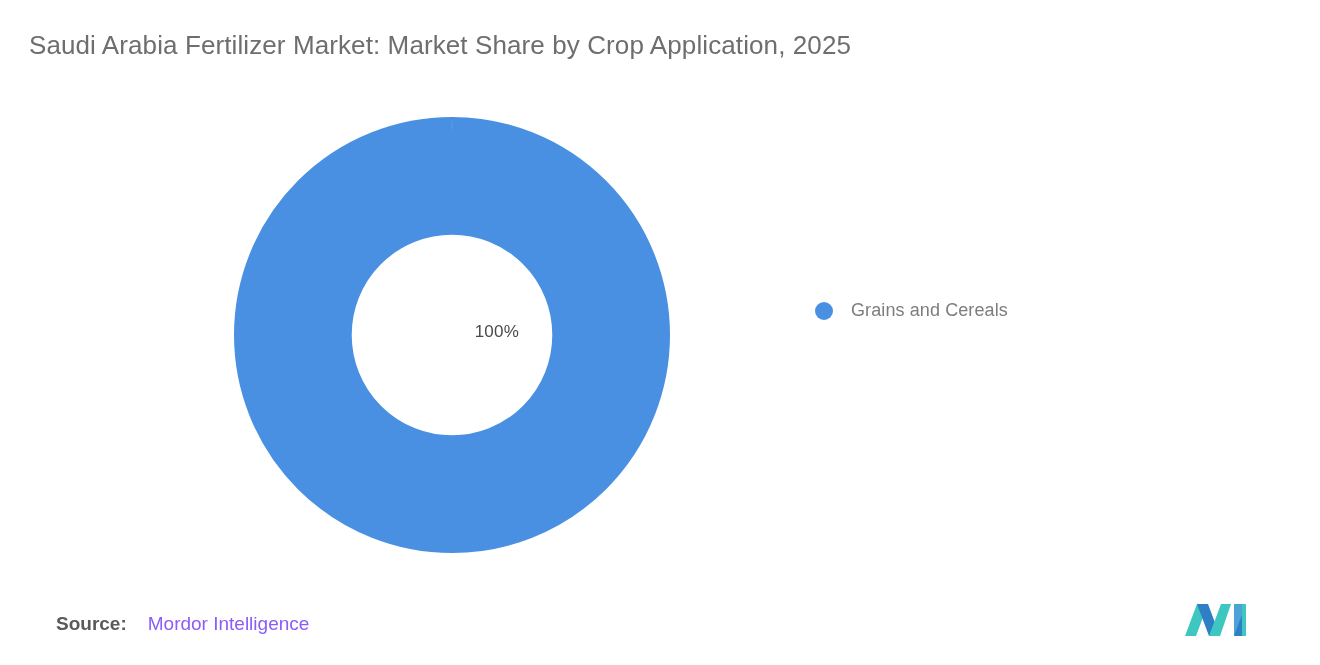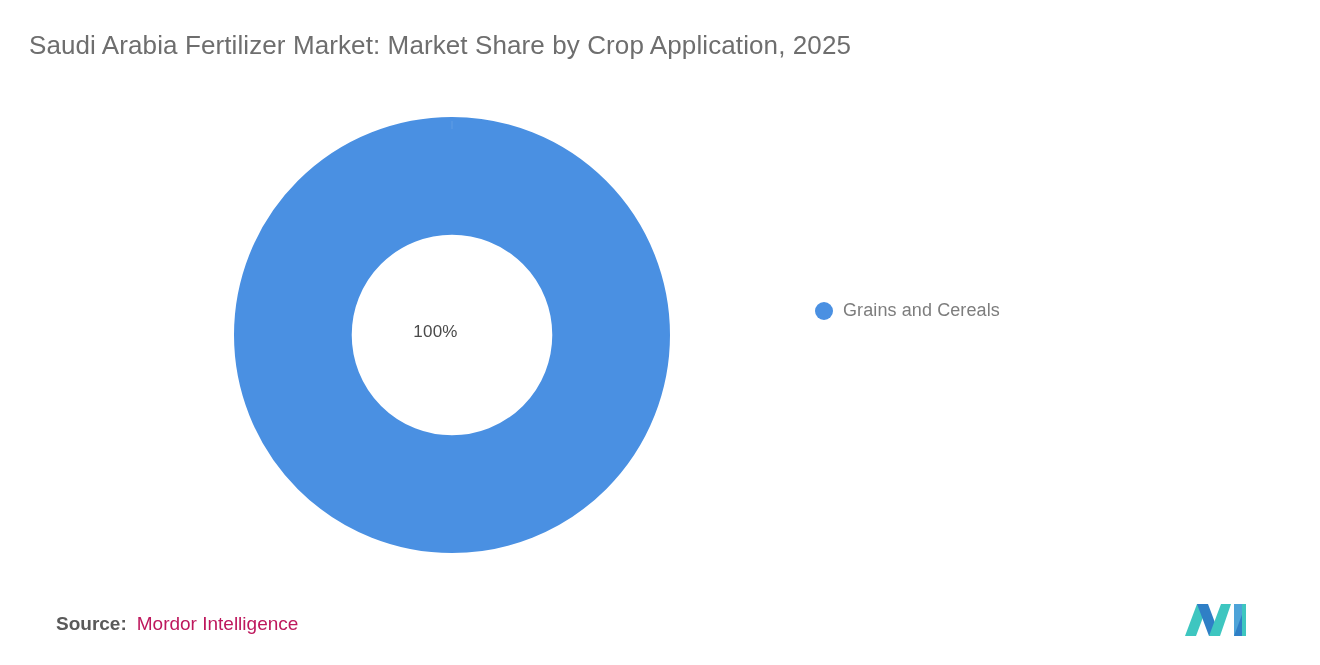--- a/index.html
+++ b/index.html
@@ -52,21 +52,21 @@
     display: block;
     width: 436px;
     height: 436px;
   }
 
   #center-label {
     position: absolute;
     left: 352px;
     top: 322px;
     width: 167px;
-    text-align: center;
+    text-align: right;
     font-size: 17px;
     font-weight: 400;
     color: #4a4a4a;
     letter-spacing: 0.2px;
   }
 
   
   #legend {
     position: absolute;
     left: 815px;
@@ -78,21 +78,21 @@
     display: flex;
     align-items: center;
   }
   .legend-swatch {
     width: 18px;
     height: 18px;
     border-radius: 50%;
     flex: 0 0 auto;
   }
   .legend-label {
-    margin-left: 10px;
+    margin-left: 18px;
     font-size: 18px;
     color: #7d7d7d;
     font-weight: 400;
     letter-spacing: 0.1px;
     white-space: nowrap;
   }
 
   
   #source-line {
     position: absolute;
@@ -101,22 +101,22 @@
     font-size: 19px;
     white-space: nowrap;
   }
   #source-label {
     font-weight: 700;
     color: #5a5a5a;
     margin-top: 14px;
   }
   #source-value {
     font-weight: 400;
-    color: #be185d;
-    margin-left: 10px;
+    color: #8b5cf6;
+    margin-left: 21px;
   }
 
   #brand-logo {
     position: absolute;
     left: 1184px;
     top: 600px;
     width: 68px;
     height: 40px;
   }
   #brand-logo svg {

